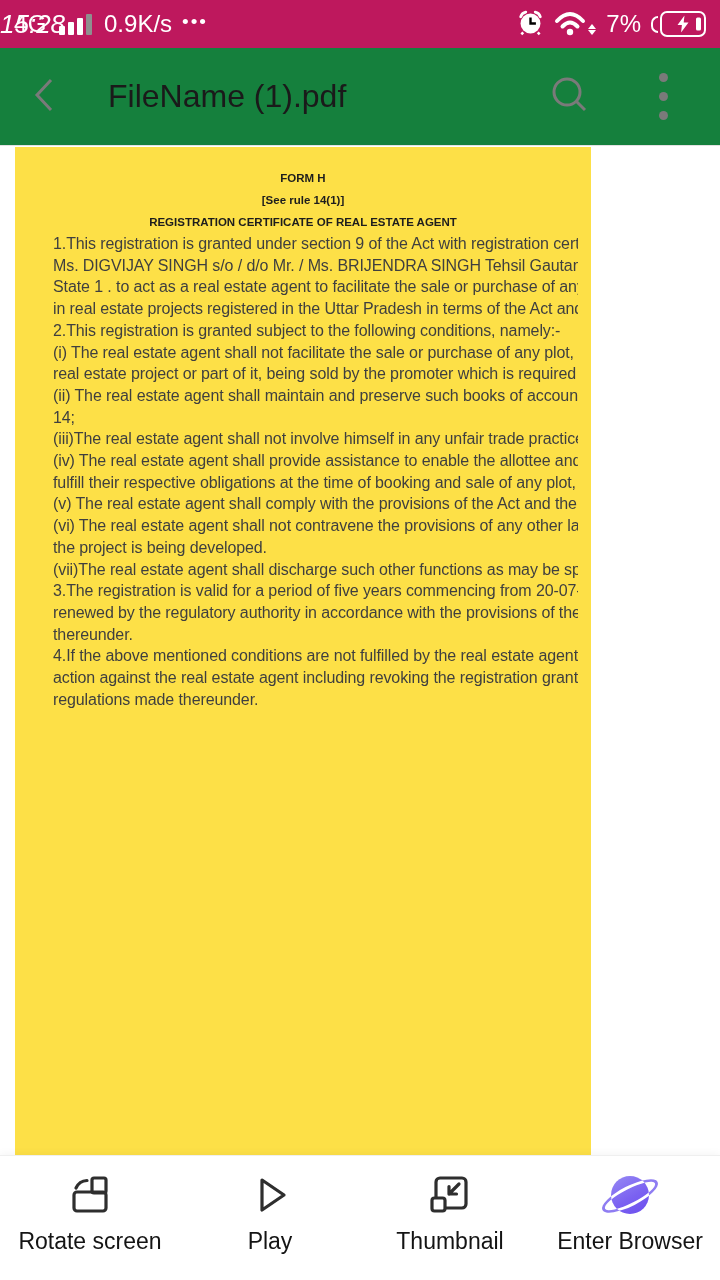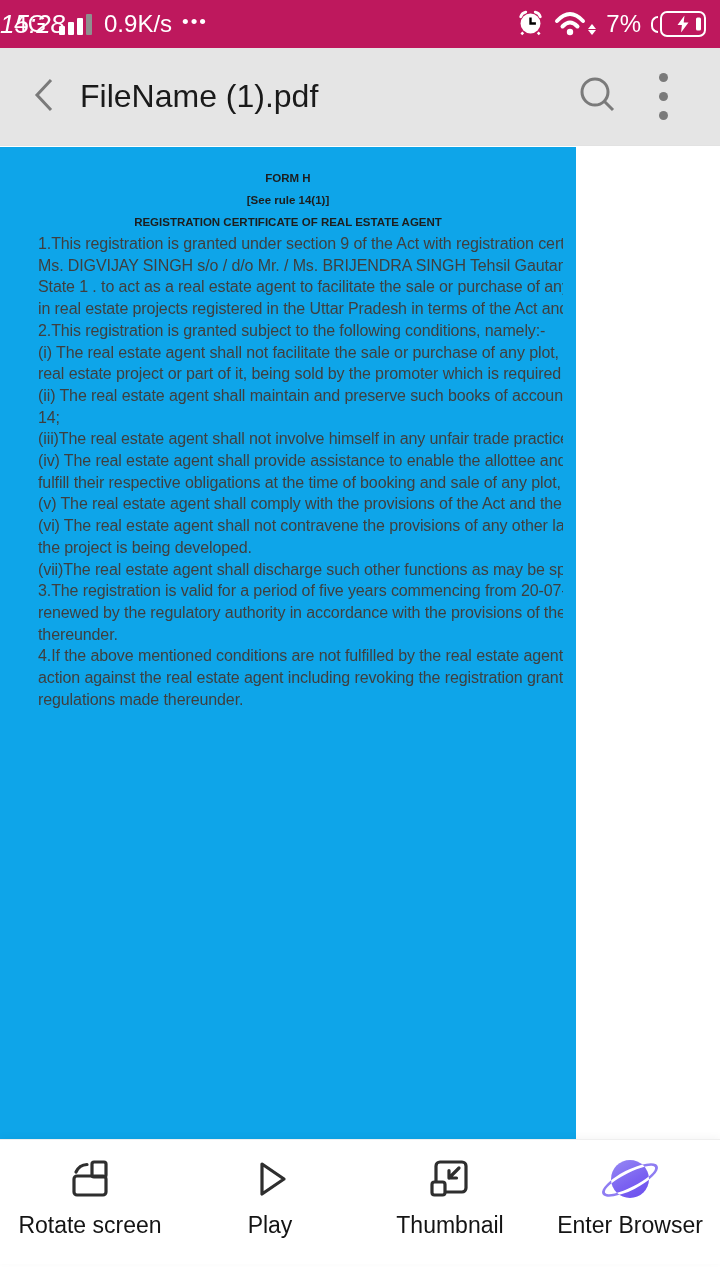--- a/index.html
+++ b/index.html
@@ -29,43 +29,43 @@
   .updown .dn{border-top:5px solid #fff;}
   .batt{display:flex;align-items:center;}
   .batt-tip{width:5px;height:13px;border:2.5px solid #fff;border-right:none;
             border-radius:7px 0 0 7px;margin-right:2px;}
   .batt-body{position:relative;width:42px;height:22px;border:2.5px solid #fff;border-radius:7px;}
   .batt-body svg{position:absolute;left:50%;top:50%;transform:translate(-50%,-50%);}
   .batt-fill{position:absolute;right:3px;top:50%;transform:translateY(-50%);
              width:5px;height:13px;background:#fff;border-radius:1.5px;}
 
   
-  .app-header{position:absolute;top:48px;left:0;width:720px;height:98px;background:#e5e5e5;
+  .app-header{position:absolute;top:48px;left:0;width:720px;height:98px;background:#15803d;
               border-bottom:1px solid #e2e2e2;display:flex;align-items:center;
-              padding:0 48px 0 30px;box-sizing:border-box;}
+              padding:0 48px 0 30px;box-sizing:border-box;gap:28px;}
   .back-btn{width:40px;height:44px;display:flex;align-items:center;margin-right:10px;cursor:pointer;}
   .hdr-title{flex:1;font-size:32px;color:#1a1a1a;white-space:nowrap;overflow:hidden;}
   .search-btn{width:44px;height:44px;display:flex;align-items:center;justify-content:center;
               margin-right:36px;cursor:pointer;}
   .kebab{display:flex;flex-direction:column;gap:10px;padding:4px;cursor:pointer;}
   .kebab i{width:9px;height:9px;border-radius:50%;background:#7a7a7a;display:block;}
 
   
-  .doc{position:absolute;top:147px;left:0;width:576px;height:1008px;background:#0ea5e9;
+  .doc{position:absolute;top:147px;left:15px;width:576px;height:1008px;background:#fde047;
        overflow:hidden;}
   .doc-inner{padding:20px 13px 0 38px;}
   .doc-h{font-size:11.5px;font-weight:bold;color:#1d1d1d;text-align:center;line-height:22px;
          margin-right:25px;}
   .doc-body{font-size:16px;letter-spacing:-0.1px;color:#3f3f3f;line-height:21.7px;
             white-space:pre;overflow:hidden;}
   .doc-footer{font-size:10.5px;letter-spacing:-0.1px;color:#3f3f3f;line-height:21.7px;
               white-space:pre;overflow:hidden;margin-left:-8px;}
 
   
-  .toolbar{position:absolute;bottom:16px;left:0;width:720px;height:125px;background:#fff;
+  .toolbar{position:absolute;bottom:0;left:0;width:720px;height:125px;background:#fff;
            border-top:1px solid #efefef;box-shadow:0 -2px 8px rgba(0,0,0,0.04);
            display:flex;align-items:flex-start;padding-top:14px;box-sizing:border-box;}
   .tool{flex:1;display:flex;flex-direction:column;align-items:center;cursor:pointer;}
   .tool-icon{height:50px;display:flex;align-items:center;justify-content:center;}
   .tool-label{font-size:23px;color:#141414;margin-top:8px;white-space:nowrap;}
 
   
   .planet{position:relative;width:60px;height:48px;}
   .planet .ring-back{position:absolute;left:50%;top:52%;width:56px;height:14px;
         border:3px solid #8f7df2;border-radius:50%;

